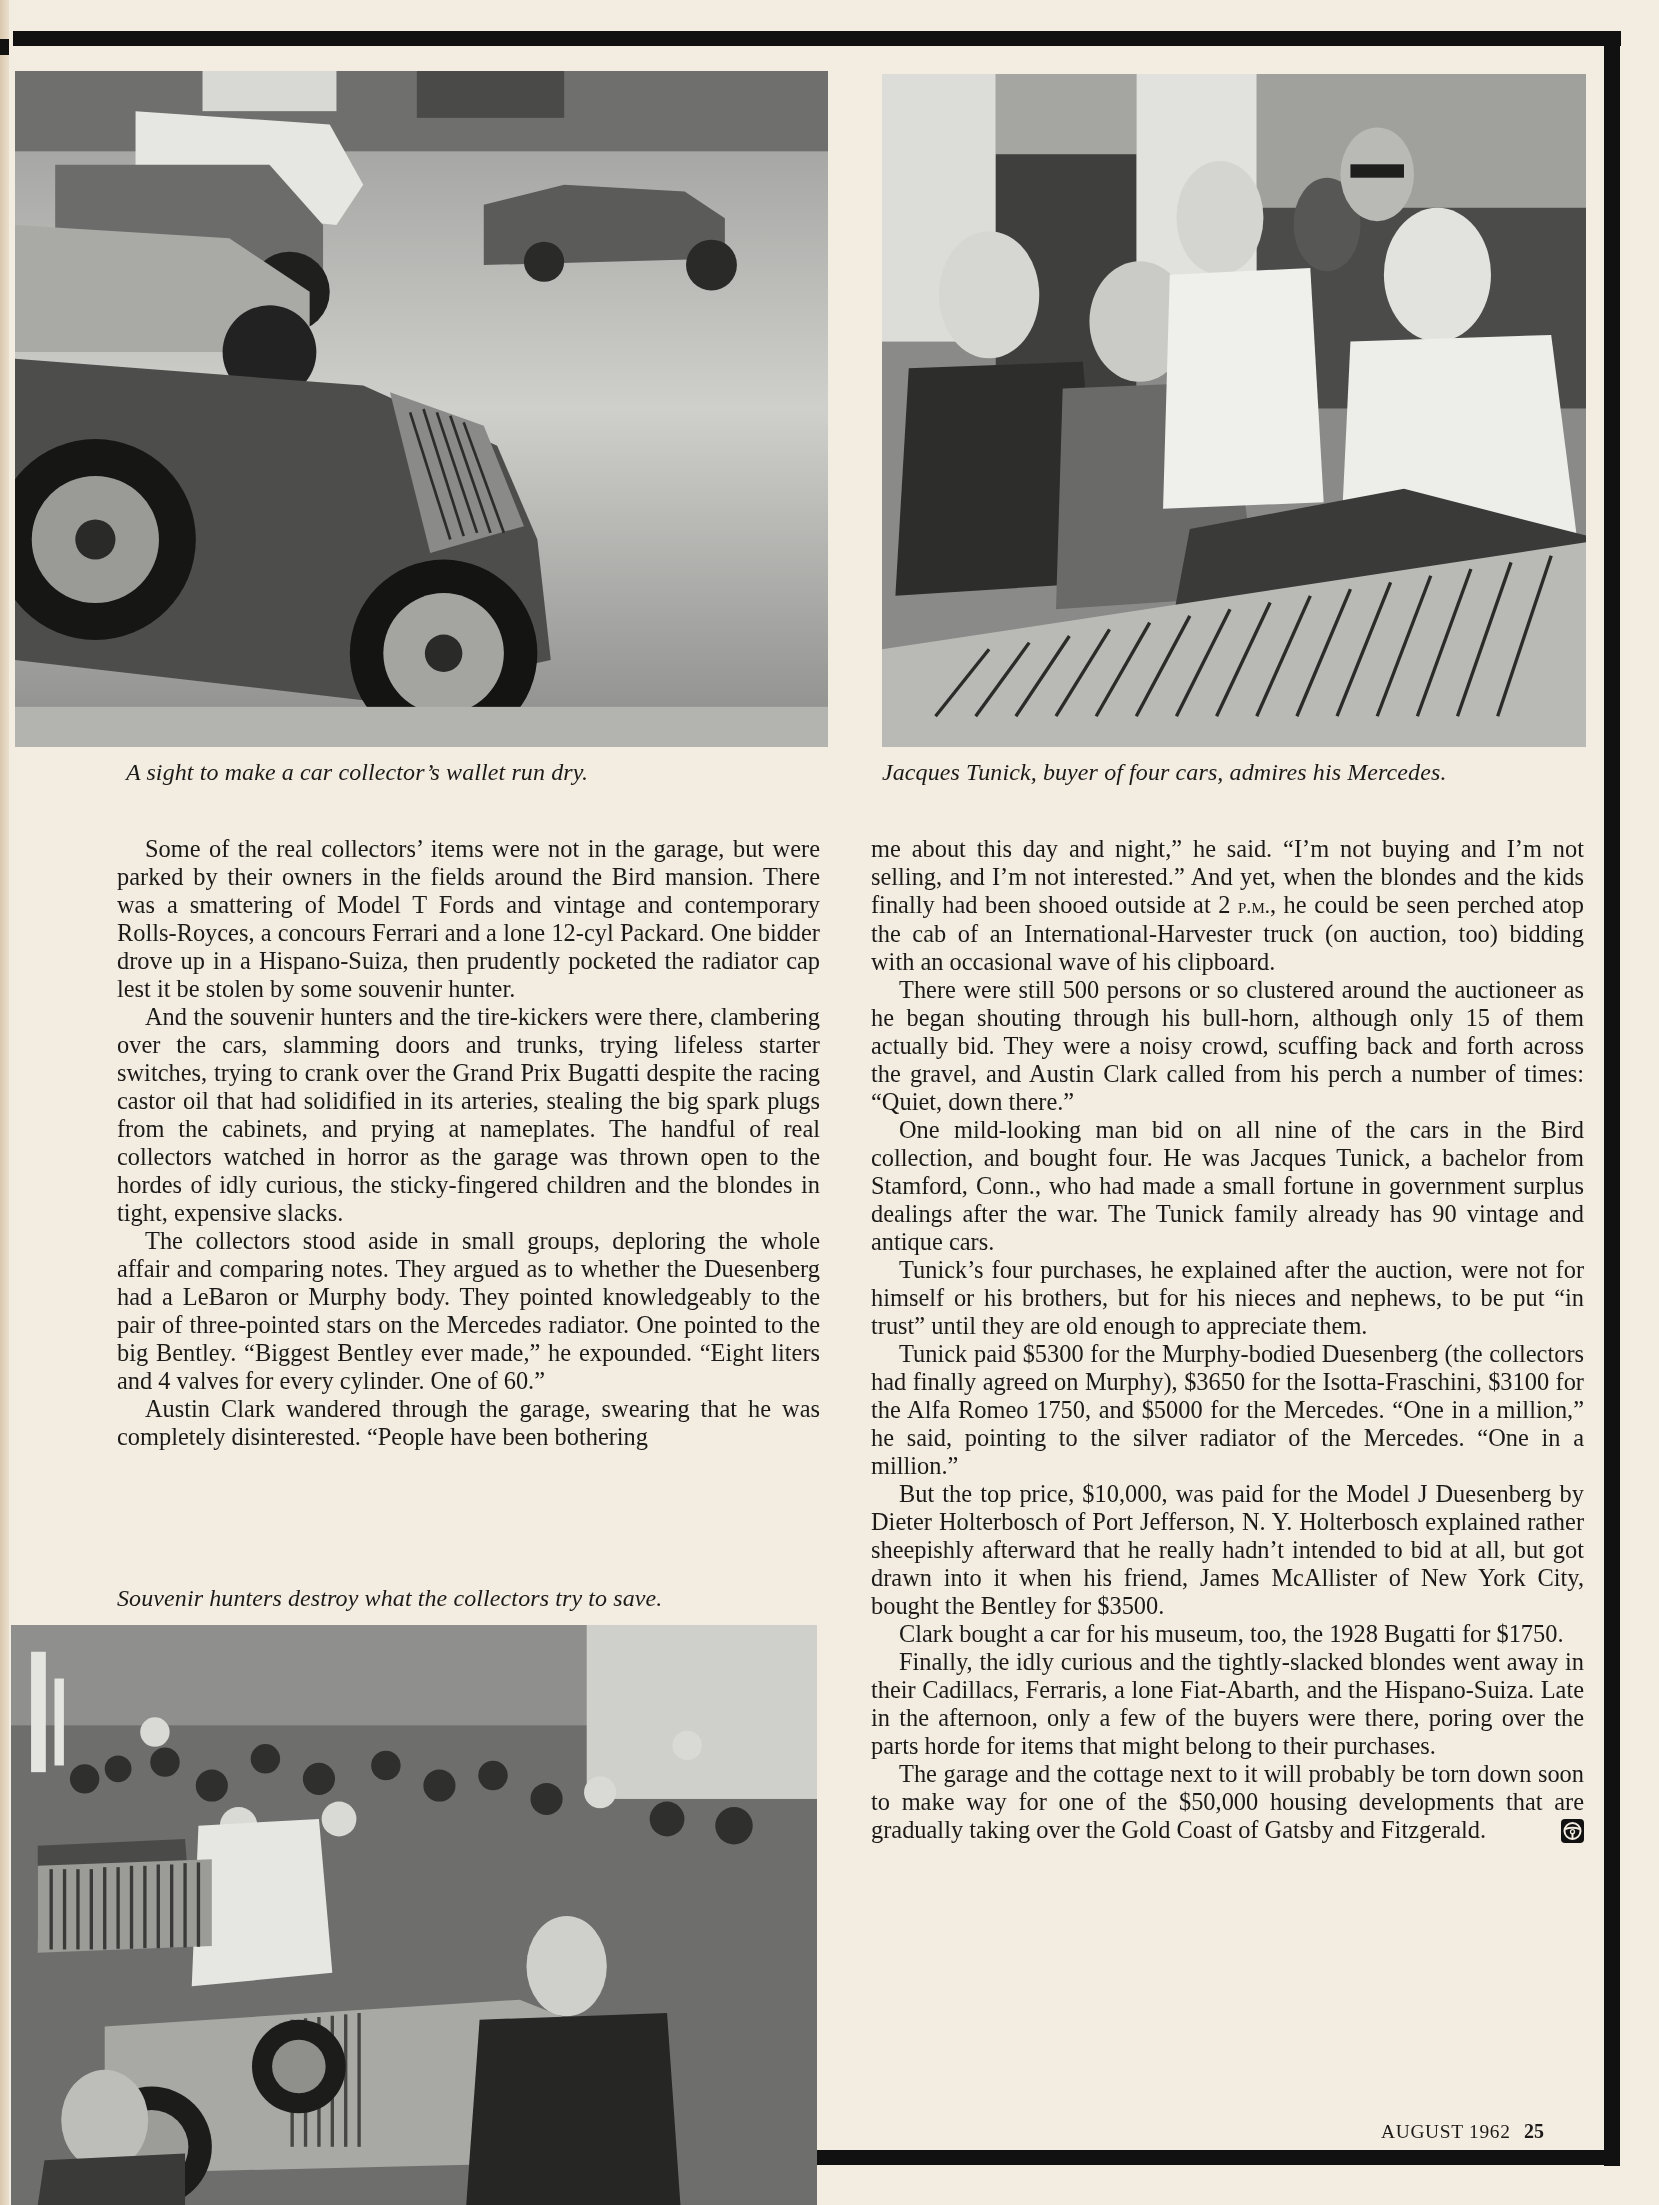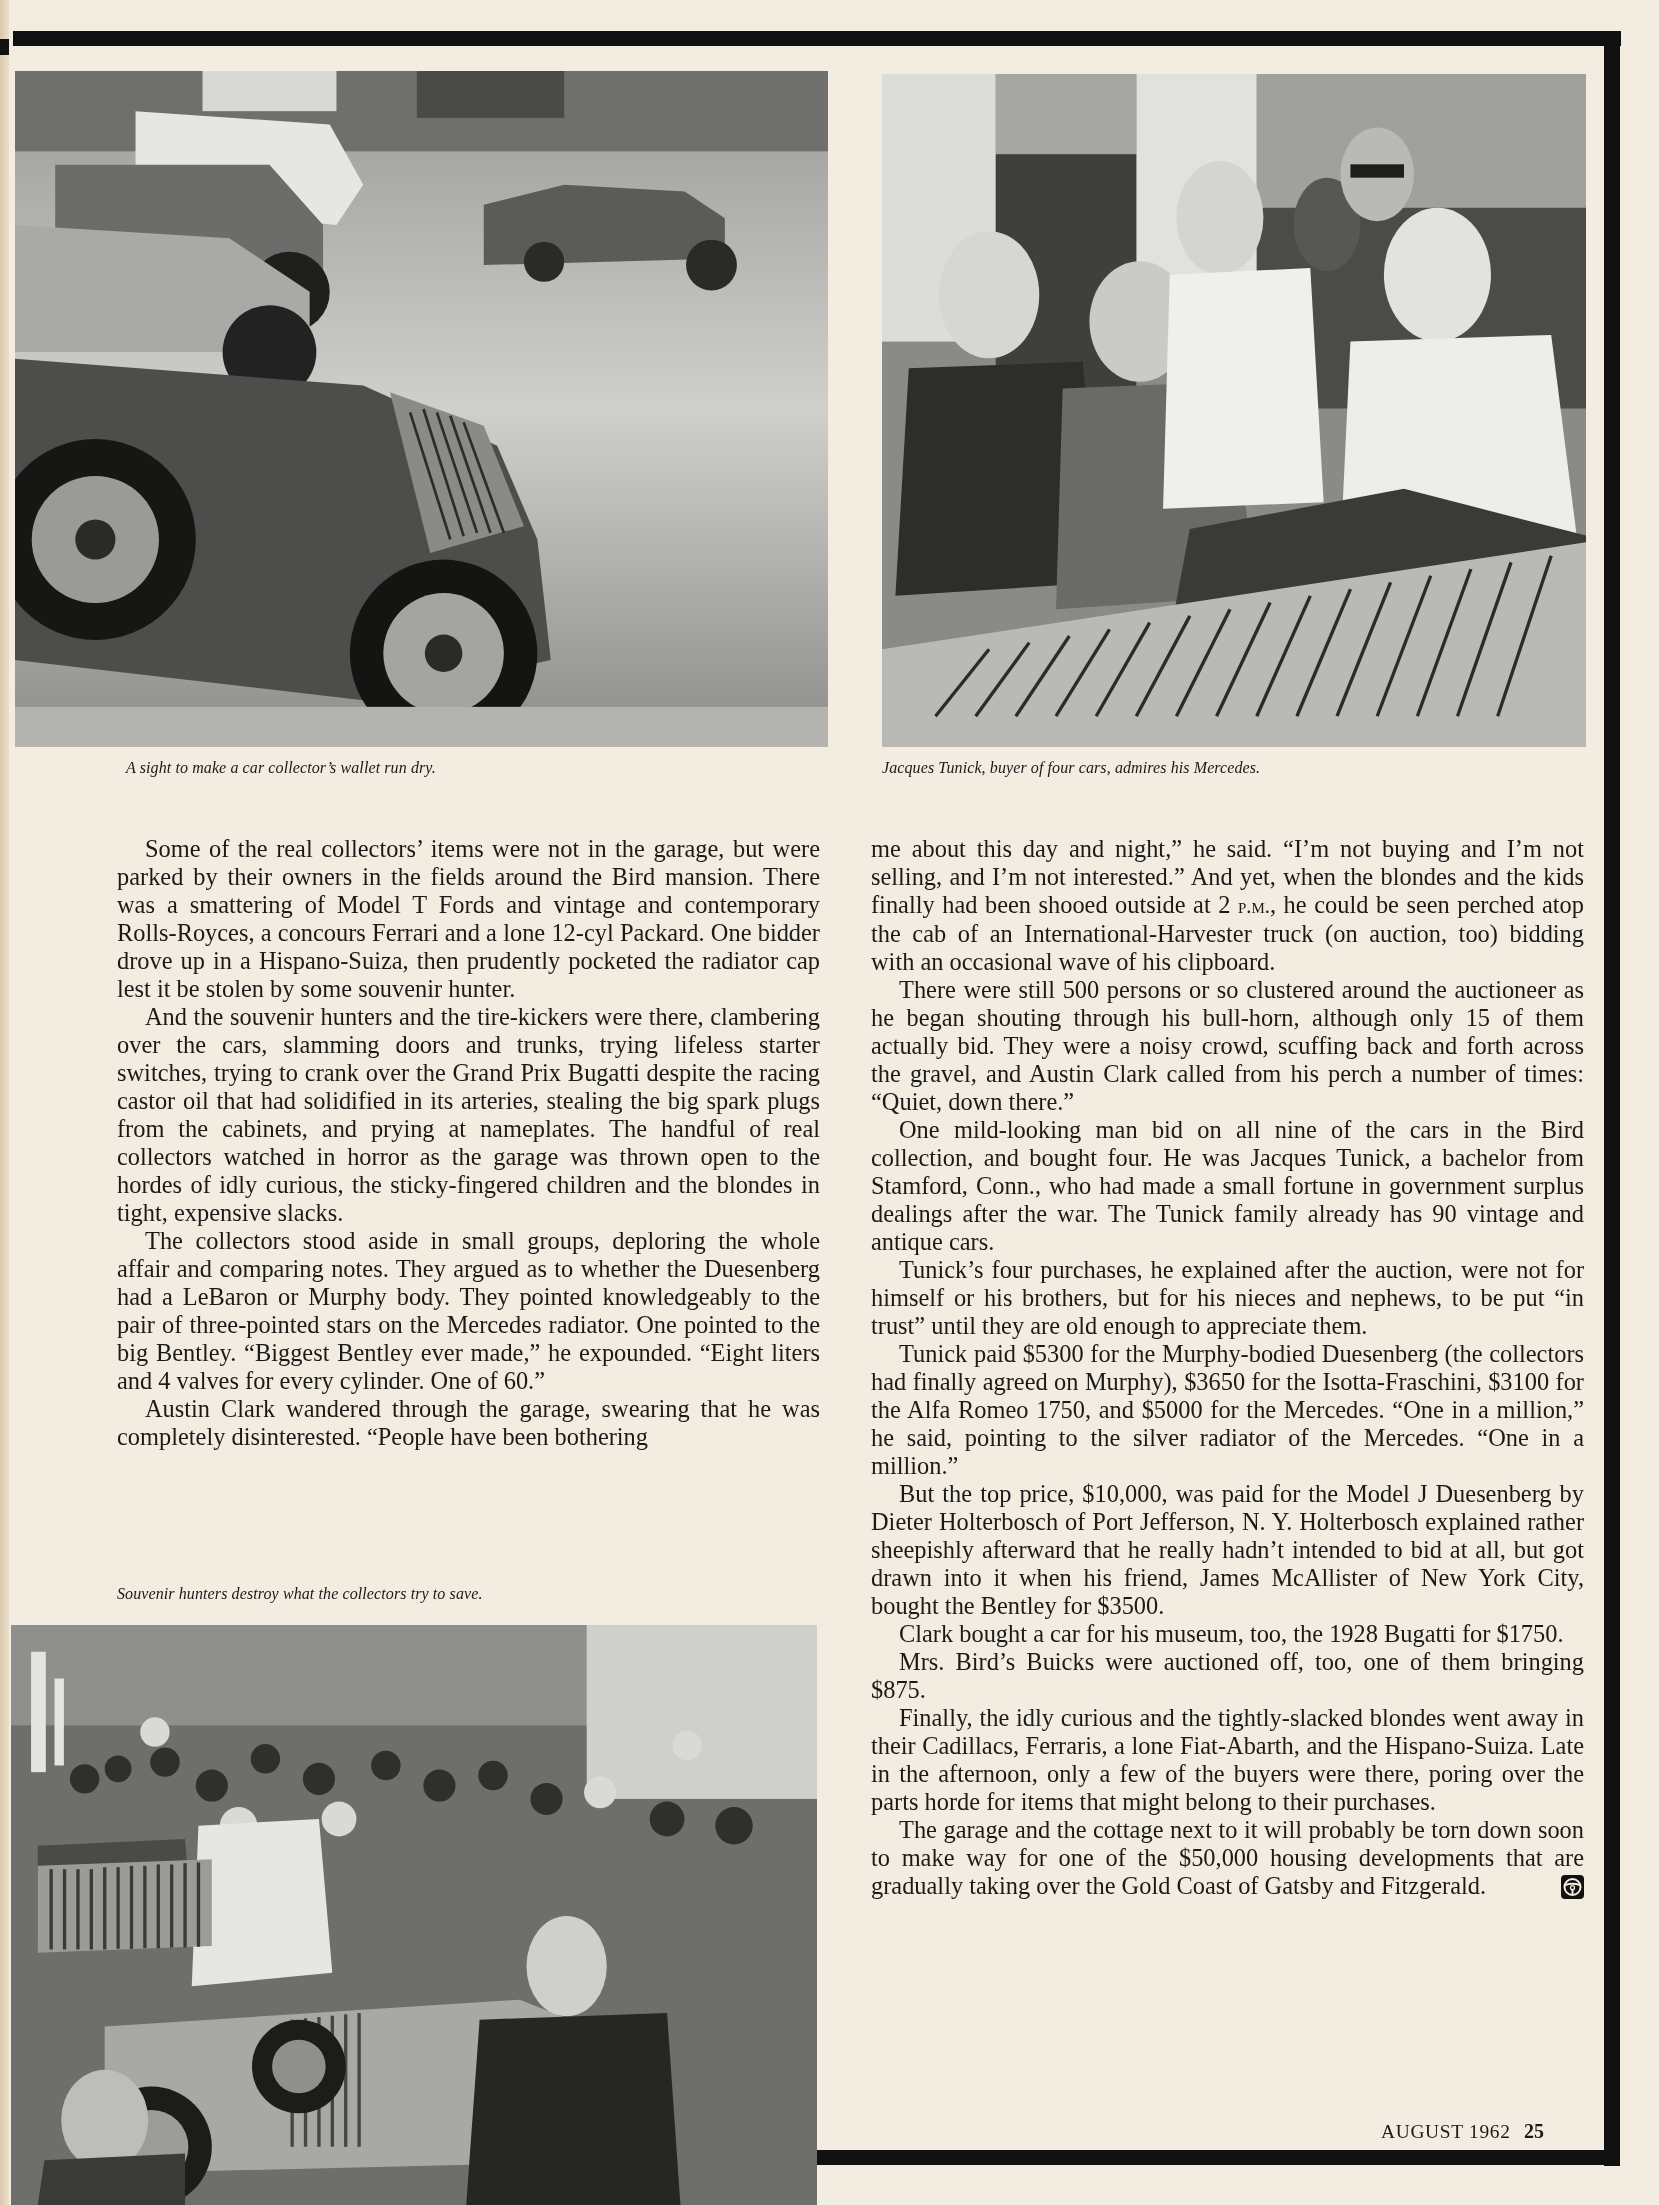--- a/index.html
+++ b/index.html
@@ -8,21 +8,21 @@
     background:#f3ece0;
     font-family:"Liberation Serif", "DejaVu Serif", serif;
     color:#1b1a18;
   }
   .paper-edge { position:absolute; left:0; top:0; width:9.4px; height:2205px;
     background:linear-gradient(90deg,#d9c7ad,#eadfcc); }
   .rule { position:absolute; background:#111; }
   .photo { position:absolute; overflow:hidden; background:#777; }
   .photo svg { width:100%; height:100%; display:block; }
   .caption {
-    position:absolute; font-style:italic; font-size:16px; letter-spacing:0.1px;
+    position:absolute; font-style:italic; font-size:24px; letter-spacing:0.1px;
     white-space:nowrap; color:#1b1a18;
   }
   .col { position:absolute; font-size:24.4px; line-height:28px; text-align:justify; hyphens:none; }
   .col p { margin:0; text-indent:28px; }
   .col p.cont { text-indent:0; }
   .smallcaps { font-variant:small-caps; font-size:0.85em; }
   .footer { position:absolute; font-size:19.4px; letter-spacing:0.7px; white-space:nowrap; }
   .footer .pg { font-weight:bold; font-size:20px; margin-left:13.4px; letter-spacing:0; }
   .endmark { display:inline-block; width:23px; height:24px; background:#111; border-radius:4px;
     vertical-align:middle; position:relative; float:right; margin-top:2.7px; }
@@ -207,21 +207,20 @@
 </div>
 
 <div class="col" style="left:871px; top:835px; width:713px;">
   <p class="cont"><span>me about this day and night,” he said. “I’m not buying and I’m not selling, and I’m not interested.” And yet, when the blondes and the kids finally had been shooed outside at 2 </span><span class="smallcaps">p.m.</span><span>, he could be seen perched atop the cab of an International-Harvester truck (on auction, too) bidding with an occasional wave of his clipboard.</span></p>
   <p>There were still 500 persons or so clustered around the auctioneer as he began shouting through his bull-horn, although only 15 of them actually bid. They were a noisy crowd, scuffing back and forth across the gravel, and Austin Clark called from his perch a number of times: “Quiet, down there.”</p>
   <p>One mild-looking man bid on all nine of the cars in the Bird collection, and bought four. He was Jacques Tunick, a bachelor from Stamford, Conn., who had made a small fortune in government surplus dealings after the war. The Tunick family already has 90 vintage and antique cars.</p>
   <p>Tunick’s four purchases, he explained after the auction, were not for himself or his brothers, but for his nieces and nephews, to be put “in trust” until they are old enough to appreciate them.</p>
   <p>Tunick paid $5300 for the Murphy-bodied Duesenberg (the collectors had finally agreed on Murphy), $3650 for the Isotta-Fraschini, $3100 for the Alfa Romeo 1750, and $5000 for the Mercedes. “One in a million,” he said, pointing to the silver radiator of the Mercedes. “One in a million.”</p>
   <p>But the top price, $10,000, was paid for the Model J Duesenberg by Dieter Holterbosch of Port Jefferson, N. Y. Holterbosch explained rather sheepishly afterward that he really hadn’t intended to bid at all, but got drawn into it when his friend, James McAllister of New York City, bought the Bentley for $3500.</p>
   <p>Clark bought a car for his museum, too, the 1928 Bugatti for $1750.</p>
-  <p>Mrs. Bird’s Buicks were auctioned off, too, one of them bringing $875.</p>
   <p>Finally, the idly curious and the tightly-slacked blondes went away in their Cadillacs, Ferraris, a lone Fiat-Abarth, and the Hispano-Suiza. Late in the afternoon, only a few of the buyers were there, poring over the parts horde for items that might belong to their purchases.</p>
   <p><span>The garage and the cottage next to it will probably be torn down soon to make way for one of the $50,000 housing developments that are gradually taking over the Gold Coast of Gatsby and Fitzgerald.</span><span class="endmark">
         <svg viewBox="0 0 34 36">
           <circle cx="17" cy="18" r="12" fill="none" stroke="#f3ece0" stroke-width="3"></circle>
           <circle cx="17" cy="19" r="3" fill="none" stroke="#f3ece0" stroke-width="2"></circle>
           <path d="M6 15 Q17 11 28 15" stroke="#f3ece0" stroke-width="3" fill="none"></path>
           <line x1="17" y1="22" x2="17" y2="30" stroke="#f3ece0" stroke-width="3"></line>
         </svg>
       </span></p>
 </div>

